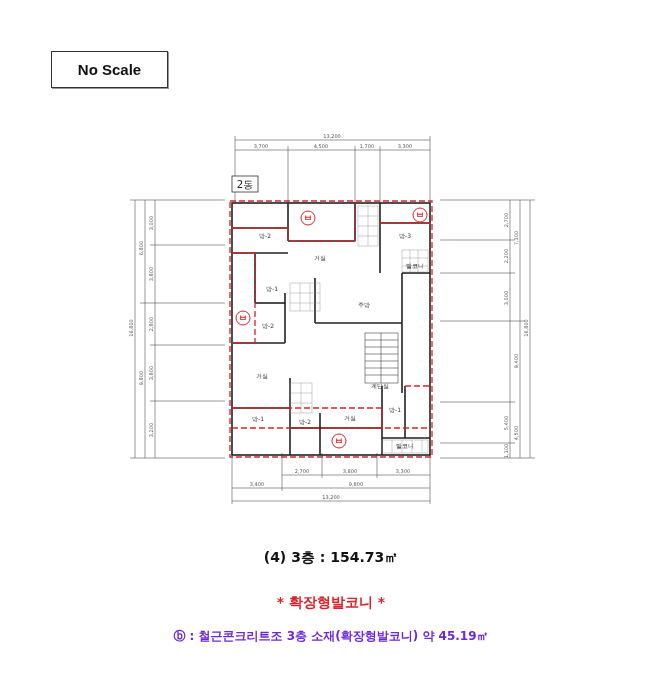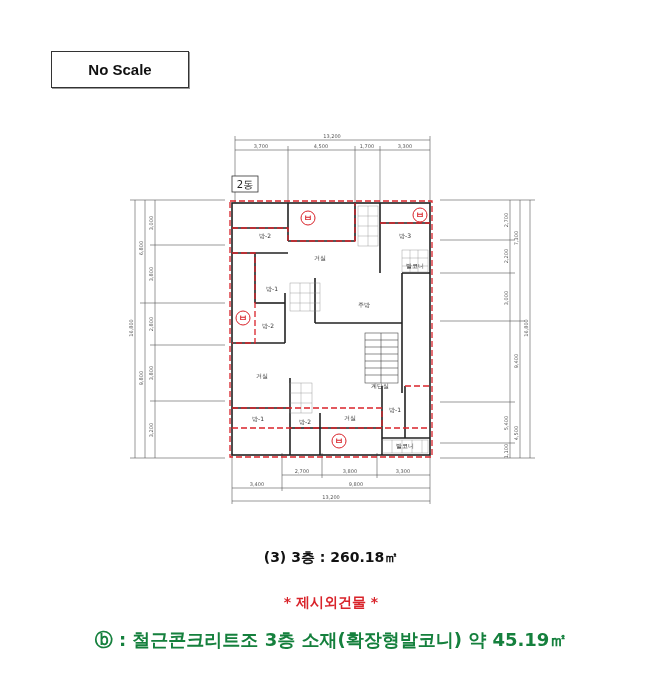--- a/index.html
+++ b/index.html
@@ -1,26 +1,26 @@
 <!DOCTYPE html>
 <html><head>
 <meta charset="utf-8">
 <style>
   html, body { margin:0; padding:0; background:#ffffff; }
   body { width:662px; height:700px; position:relative; overflow:hidden;
          font-family:"DejaVu Sans", "Liberation Sans", sans-serif; }
-  .scale-box { position:absolute; left:51px; top:51px; width:138px; height:37px;
+  .scale-box { position:absolute; left:51px; top:51px; width:117px; height:37px;
                border:1px solid #333; box-shadow:1px 1px 0 #999; display:flex;
                align-items:center; justify-content:center; box-sizing:border-box;
                font-family:"Liberation Sans", sans-serif; font-weight:bold; font-size:15px; color:#111; }
   .plan { position:absolute; left:110px; top:128px; width:440px; height:395px; }
   .caption { position:absolute; left:0; width:662px; text-align:center; font-weight:bold; }
   .floor-caption { top:549px; font-size:14px; color:#111; }
   .note-title { top:594px; font-size:14px; color:#d9232a; }
-  .note-line { top:628px; font-size:18px; color:#15803d; }
+  .note-line { top:628px; font-size:12px; color:#6d28d9; }
   .dim { font-size:5px; fill:#555; font-family:"DejaVu Sans", sans-serif; }
   .room { font-size:6px; fill:#333; font-family:"DejaVu Sans", sans-serif; }
 </style>
 </head>
 <body>
 
 <div class="scale-box">No Scale</div>
 
 <div class="plan">
   <svg width="440" height="395" viewBox="0 0 440 395" xmlns="http://www.w3.org/2000/svg">
@@ -195,15 +195,15 @@
     <text class="room" x="254" y="179" text-anchor="middle">주방</text>
     <text class="room" x="270" y="260" text-anchor="middle">계단실</text>
     <text class="room" x="148" y="293" text-anchor="middle">방-1</text>
     <text class="room" x="195" y="296" text-anchor="middle">방-2</text>
     <text class="room" x="240" y="292" text-anchor="middle">거실</text>
     <text class="room" x="285" y="284" text-anchor="middle">방-1</text>
     <text class="room" x="295" y="320" text-anchor="middle">발코니</text>
   </svg>
 </div>
 
-<div class="caption floor-caption">(3) 3층 : 260.18㎡</div>
-<div class="caption note-title">* 제시외건물 *</div>
+<div class="caption floor-caption">(4) 3층 : 154.73㎡</div>
+<div class="caption note-title">* 확장형발코니 *</div>
 <div class="caption note-line">ⓑ : 철근콘크리트조 3층 소재(확장형발코니) 약 45.19㎡</div>
 
 </body></html>

